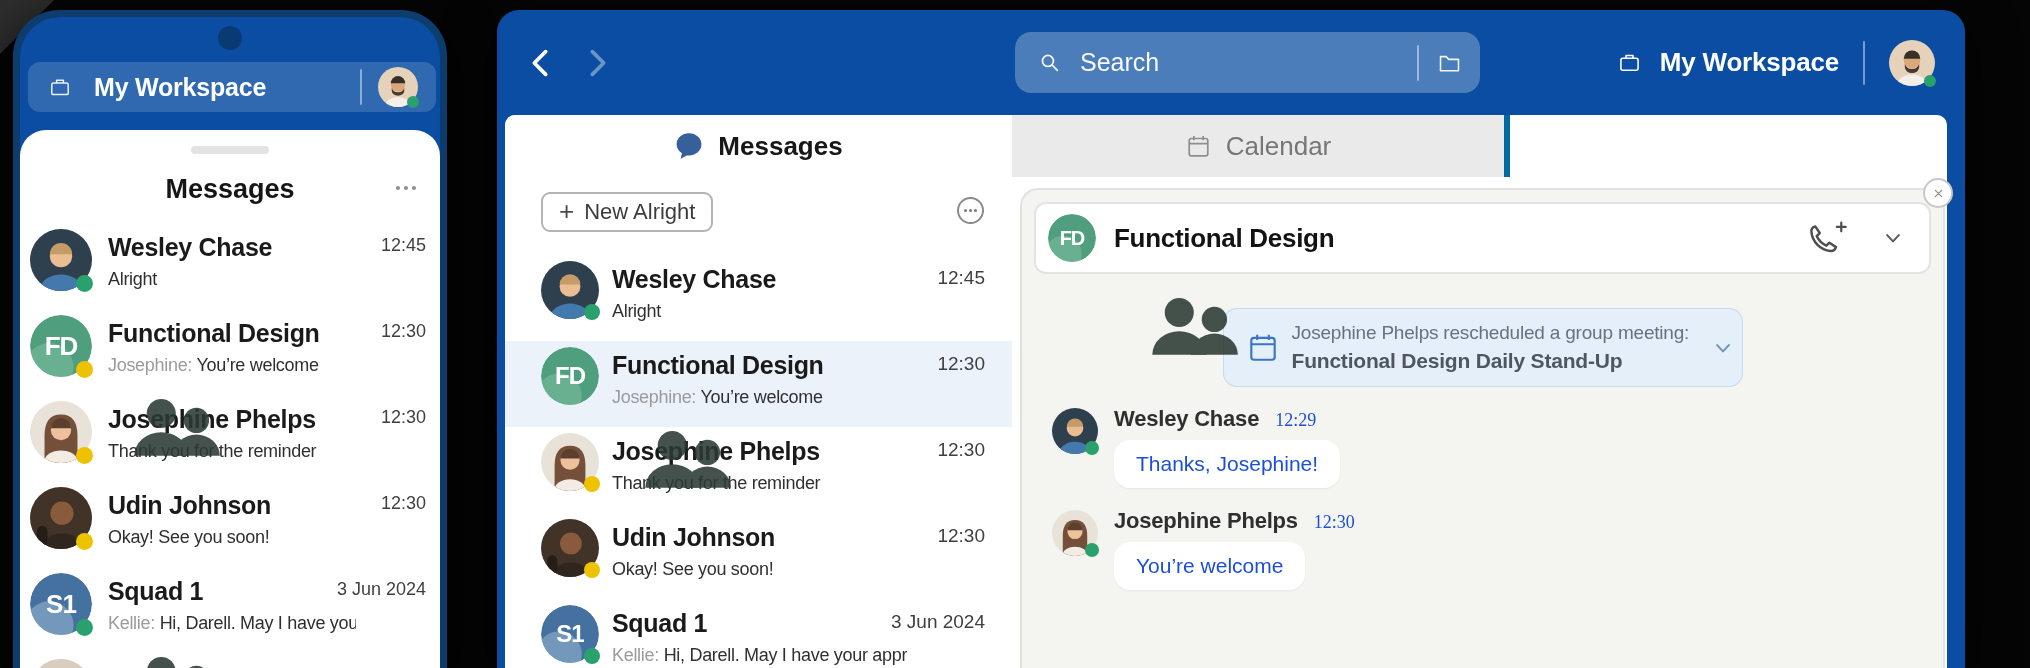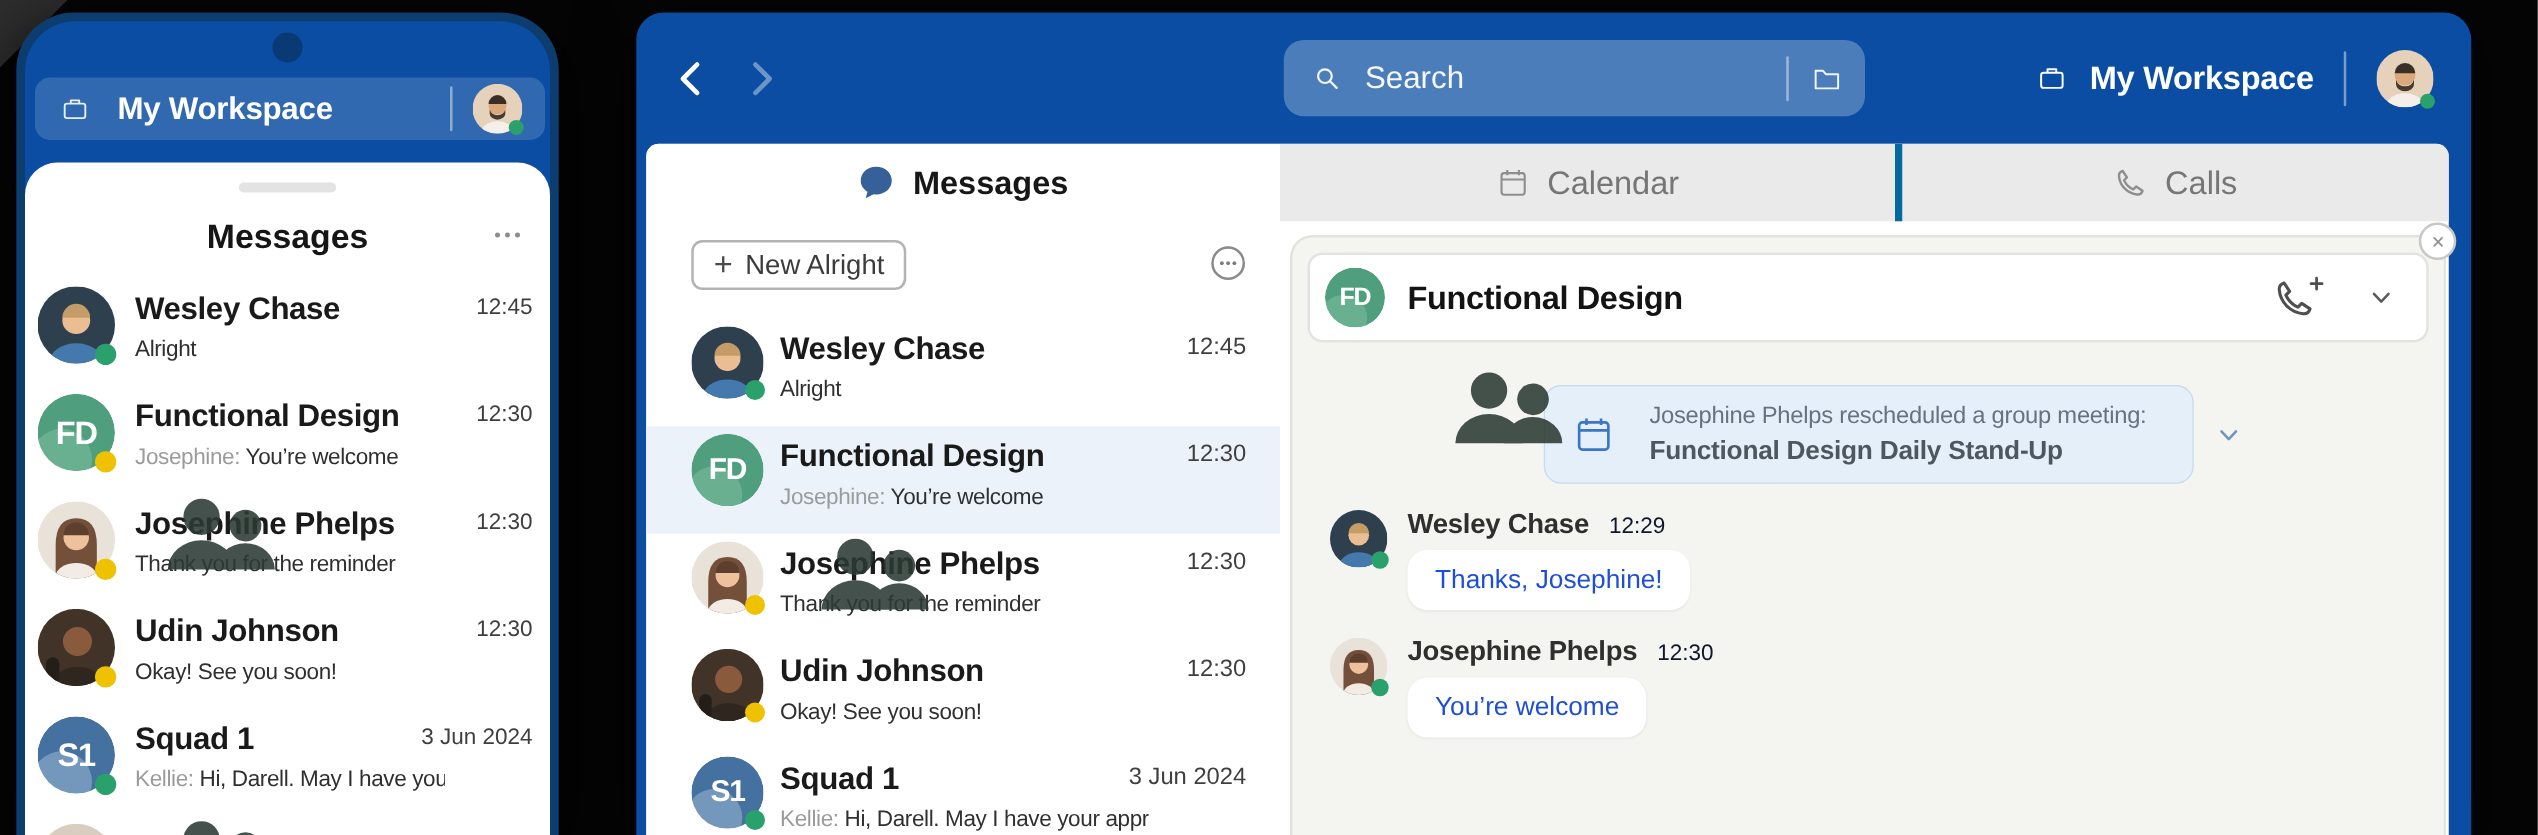--- a/index.html
+++ b/index.html
@@ -46,21 +46,21 @@
   .m-row { position:absolute; left:0; right:0; height:86px; }
   .m-row .avatar { position:absolute; left:10px; top:4px; width:62px; height:62px; }
   .m-row .dot { width:17px; height:17px; right:-1px; bottom:-1px; }
   .m-row .grp .initials { font-size:26px; }
   .m-texts { position:absolute; left:88px; right:84px; top:8px; }
   .m-name { font-size:25px; font-weight:bold; color:#1a1a1a; letter-spacing:-.3px; white-space:nowrap; }
   .m-prev { margin-top:7px; font-size:18px; color:#2f2f2f; letter-spacing:-.3px; white-space:nowrap; overflow:hidden; }
   .m-time { position:absolute; right:14px; top:10px; font-size:18px; color:#3f3f3f; }
 
   
-  .window { position:absolute; left:509px; top:10px; width:1468px; height:658px;
+  .window { position:absolute; left:497px; top:10px; width:1468px; height:658px;
             border-radius:22px 22px 0 0; background:#0a4da2; overflow:hidden;
             box-shadow:0 12px 50px rgba(0,0,0,.85); }
   .topbar { position:relative; height:105px; }
   .nav-arrows { position:absolute; left:28px; top:0; height:105px; display:flex; align-items:center; gap:24px; }
   .nav-arrows .arr { width:32px; height:32px; }
   .arr.back { color:#ffffff; }
   .arr.fwd { color:rgba(255,255,255,.40); }
   .search-pill { position:absolute; left:518px; top:22px; width:465px; height:61px; border-radius:16px;
                  background:rgba(255,255,255,.27); display:flex; align-items:center; padding:0 18px 0 22px; }
   .search-pill .ic { width:25px; height:25px; color:#f2f6fa; flex:none; }
@@ -110,33 +110,33 @@
   .chat-head { position:absolute; left:12px; right:12px; top:12px; height:72px; background:#fff;
                border:2px solid #e3e3e3; border-radius:12px; display:flex; align-items:center;
                padding:0 26px 0 12px; }
   .chat-head .avatar { width:48px; height:48px; }
   .chat-head .grp .initials { font-size:20px; }
   .chat-head .ttl { margin-left:18px; font-size:26px; font-weight:bold; color:#131313; letter-spacing:-.3px; }
   .chat-head .ic-call { width:42px; height:36px; color:#4f4f4f; }
   .chat-head .ic-chev { width:20px; height:20px; color:#5a5a5a; margin-left:34px; }
 
   .meeting { width:520px; margin:34px auto 16px; background:#e4effa; border:1px solid rgba(110,155,205,.25);
-             border-radius:14px; display:flex; align-items:center; gap:28px; padding:13px 22px; }
+             border-radius:14px; display:flex; align-items:center; gap:12px; padding:13px 22px; }
   .meeting .ic { width:34px; height:34px; color:#3b76c4; flex:none; }
   .meeting .l1 { font-size:19px; color:#68727e; letter-spacing:-.2px; white-space:nowrap; }
   .meeting .l2 { margin-top:5px; font-size:21px; font-weight:bold; color:#4f575e; letter-spacing:-.2px; white-space:nowrap; }
   .meeting .ic-chev { width:20px; height:20px; color:#6f94bb; flex:none; }
 
   .msg { position:absolute; left:30px; }
   .msg .avatar { position:absolute; left:0; top:2px; width:46px; height:46px; }
   .msg .dot { width:14px; height:14px; right:-1px; bottom:-1px; }
   .msg-body { margin-left:62px; }
   .msg-head { display:flex; align-items:baseline; }
   .msg-name { font-size:22px; font-weight:bold; color:#2f2f2f; letter-spacing:-.2px; }
-  .msg-time { font-size:18px; color:#0f172a; margin-left:16px; }
+  .msg-time { font-size:18px; color:#1d4ed8; margin-left:16px;font-family:Liberation Serif, serif; }
   .bubble { display:inline-block; margin-top:8px; background:#fff; border-radius:16px; padding:12px 22px;
             font-size:21px; color:#1d4ed8; box-shadow:0 1px 2px rgba(0,0,0,.05); white-space:nowrap; }
 
   .x-close { position:absolute; right:12px; top:168px; width:30px; height:30px; background:#fff;
              border:2px solid #c8c8c8; border-radius:50%; display:flex; align-items:center;
              justify-content:center; z-index:10; }
   .x-close .ic { width:15px; height:15px; color:#8f8f8f; }
 </style>
 </head>
 <body>
@@ -415,26 +415,20 @@
             <use href="#ic-chat"></use>
           </svg>
         <span class="lbl">Messages</span>
       </div>
       <div class="tab t-cal">
         <svg class="ic">
             <use href="#ic-calendar"></use>
           </svg>
         <span class="lbl">Calendar</span>
       </div>
-      <div class="tab t-call">
-        <svg class="ic">
-            <use href="#ic-phone"></use>
-          </svg>
-        <span class="lbl">Calls</span>
-      </div>
     </div>
 
     <div class="list-col">
       <button class="new-msg">
         <span class="plus">+</span>
         <span class="lbl">New Alright</span>
       </button>
       <div class="circ-more">
           <i></i>
           <i></i>

